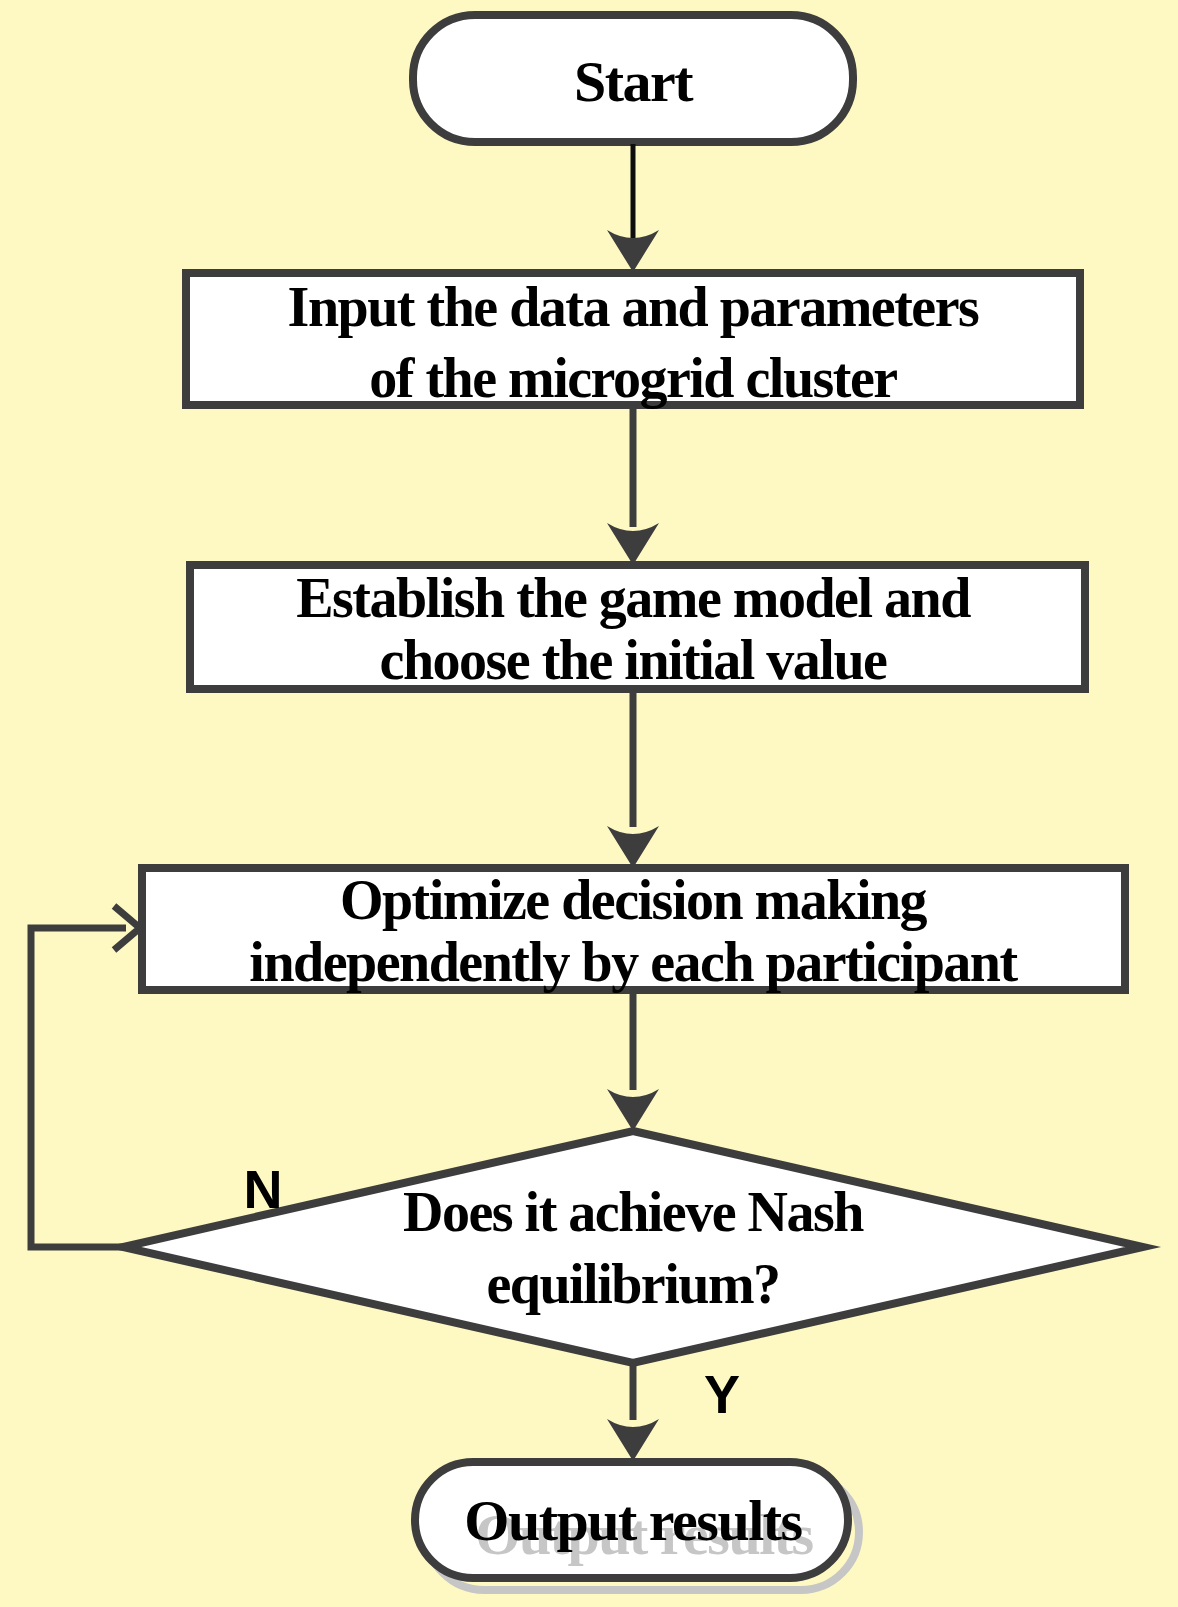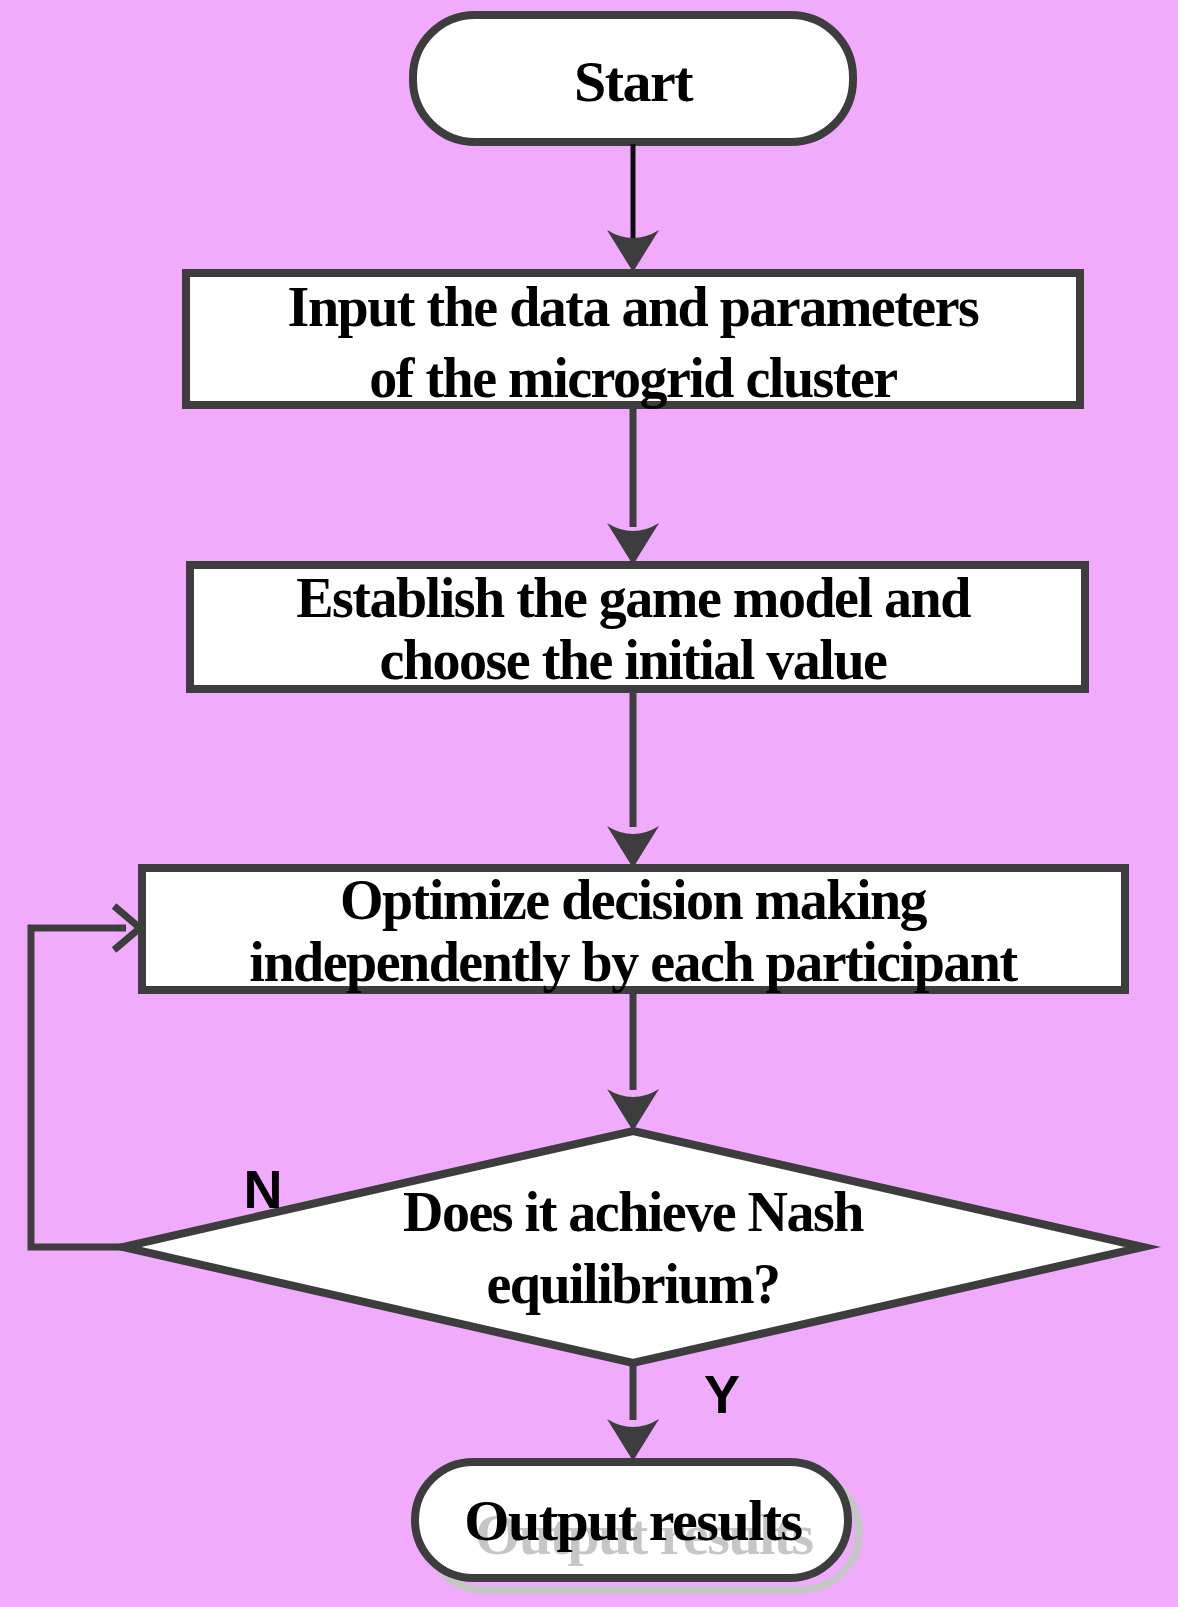--- a/index.html
+++ b/index.html
@@ -2,21 +2,21 @@
 <html style="--stroke: #3d3d3d; --text: #000000; --shadow: #c6c6c6; --startArrow: #0d0d0d;"><head>
 <meta charset="utf-8">
 <style>
   :root{
     --stroke:#3d3d3d;
     --text:#000000;
     --shadow:#c6c6c6;
     --startArrow:#0d0d0d;
   }
   html,body{margin:0;padding:0;background:#ffffff;}
-  .canvas-wrap{width:1178px;height:1607px;background:#f0abfc;text-decoration:underline;}
+  .canvas-wrap{width:1178px;height:1607px;background:#fef9c3;text-decoration:underline;}
   svg{display:block;}
   .shape{fill:#ffffff;stroke:var(--stroke);stroke-width:8;}
   .diamond{stroke-miterlimit:14;}
   .conn{stroke:var(--stroke);stroke-width:7;fill:none;}
   .start-line{stroke:var(--startArrow);stroke-width:5;fill:none;}
   .head{fill:var(--stroke);stroke:none;}
   .chevron{stroke:var(--stroke);stroke-width:7;fill:none;stroke-linejoin:miter;}
   .shadow-shape{fill:none;stroke:var(--shadow);stroke-width:8;}
   text{dominant-baseline:central;}
   .node-text{

